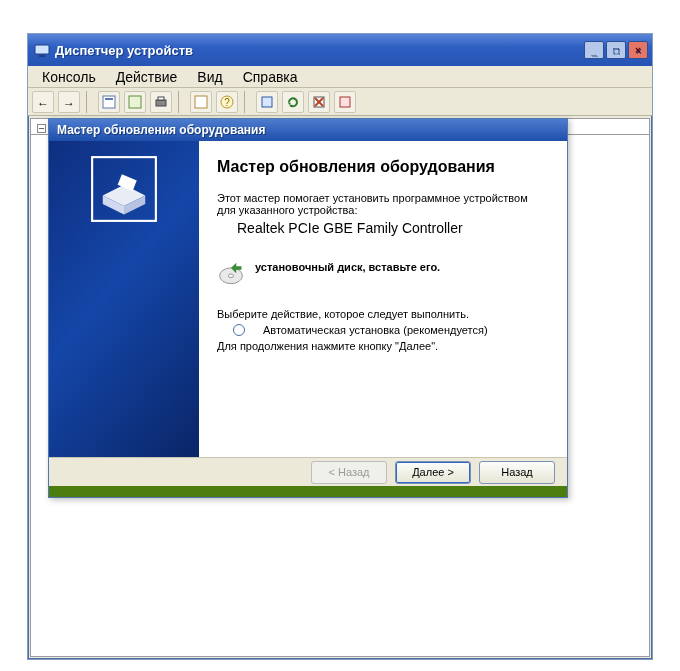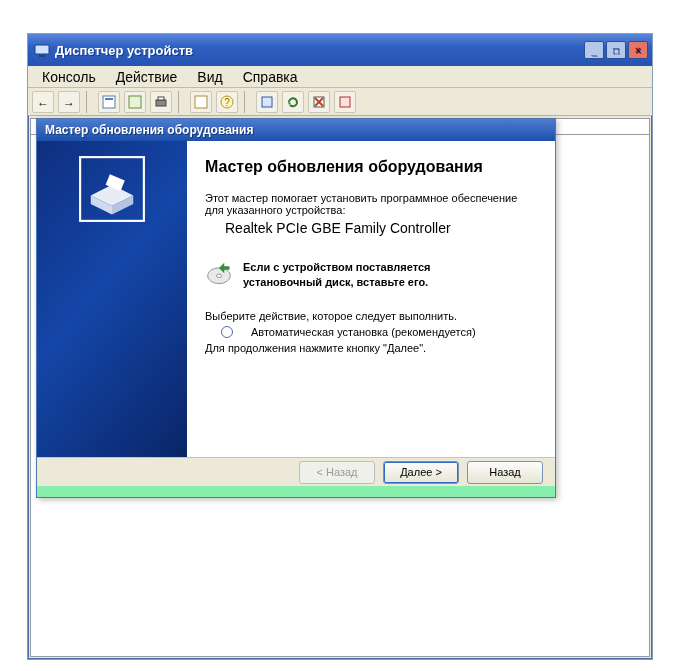--- a/index.html
+++ b/index.html
@@ -92,23 +92,23 @@
 
   .dm-body {
     position:absolute; left:2px; right:2px; top:100px; bottom:2px;
     background:#fff;
     border:1px solid #9c99a1;
   }
 
   
   .wizard {
     position:absolute;
-    left:36px; top:118px;
+    left:48px; top:118px;
     width:520px; height:380px;
-    background:#86efac;
+    background:#4d7c0f;
     border:1px solid #5176b4;
     box-shadow:2px 2px 6px rgba(0,0,0,.25);
   }
   .wiz-titlebar {
     height:22px;
     background:linear-gradient(#4d7ccf,#1e4fab);
     color:#fff;
     font-size:12px;
     font-weight:bold;
     display:flex; align-items:center;
@@ -286,31 +286,30 @@
         <path d="M12 38 L32 28 L52 38 L32 48 Z" fill="#fff" opacity=".9"></path>
         <path d="M12 38 L12 46 L32 56 L32 48 Z" fill="#d0d9ef"></path>
         <path d="M52 38 L52 46 L32 56 L32 48 Z" fill="#b7c3e2"></path>
         <path d="M30 18 L44 24 L40 34 L26 28 Z" fill="#fff"></path>
       </svg>
     </div>
 
     <div class="wiz-right">
       <div class="wiz-heading">Мастер обновления оборудования</div>
 
-      <p>Этот мастер помогает установить программное обеспечение для указанного устройства:</p>
+      <p>Этот мастер помогает установить программное устройством для указанного устройства:</p>
       <p class="device-name">Realtek PCIe GBE Family Controller</p>
 
       <div class="cd-row">
         <svg width="28" height="28" viewBox="0 0 32 32">
           <ellipse cx="16" cy="18" rx="13" ry="9" fill="#e9e9e9" stroke="#888"></ellipse>
           <ellipse cx="16" cy="18" rx="3" ry="2" fill="#fff" stroke="#888"></ellipse>
           <path d="M16 9 l6 -6 v4 h6 v4 h-6 v4 z" fill="#3a8b3a"></path>
         </svg>
         <div class="cd-text">
-          <div>Если с устройством поставляется</div>
           <div>установочный диск, вставьте его.</div>
         </div>
       </div>
 
       <p>Выберите действие, которое следует выполнить.</p>
 
       <div class="radio-row">
         <span class="radio"></span>
         <span>Автоматическая установка (рекомендуется)</span>
       </div>

